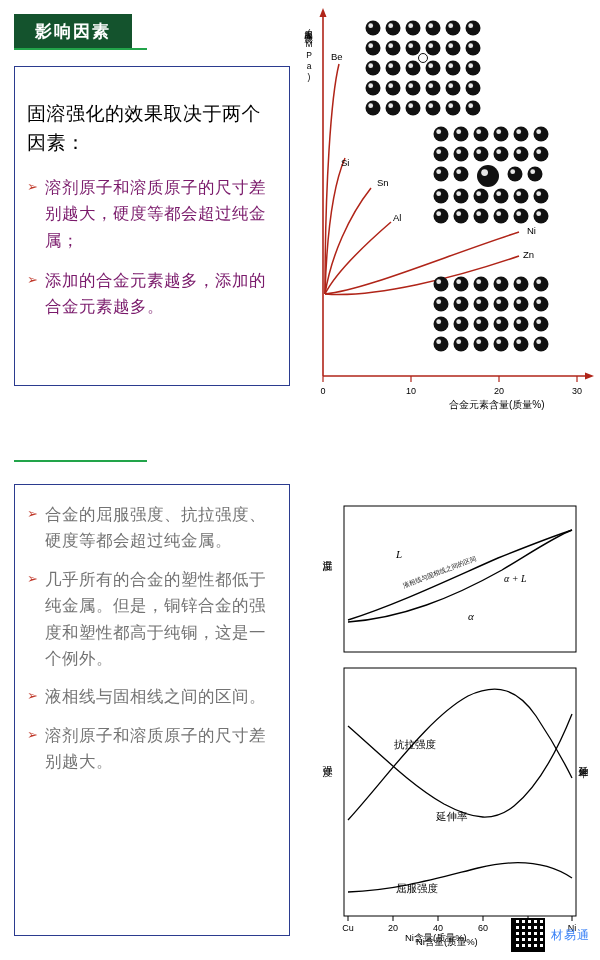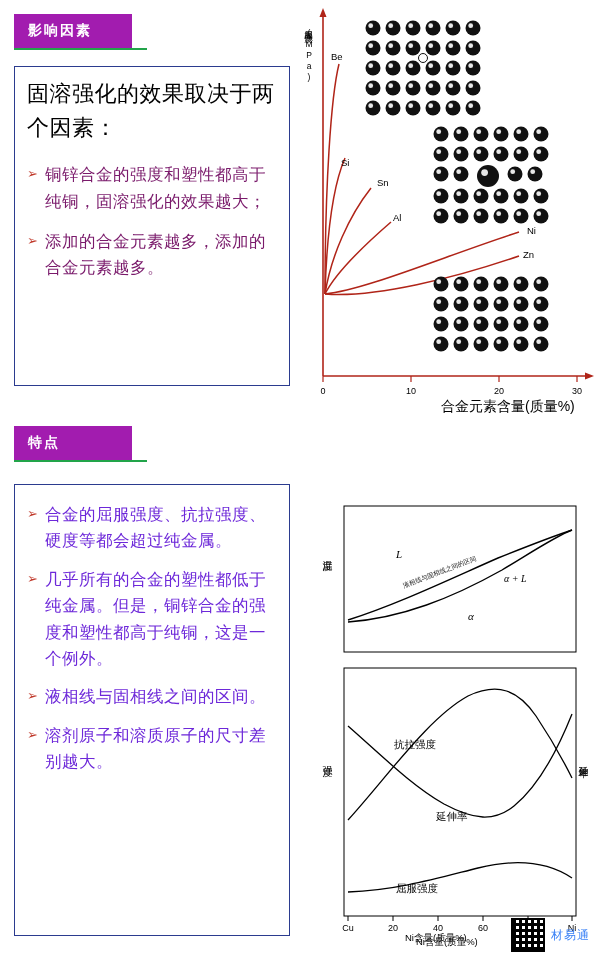--- a/index.html
+++ b/index.html
@@ -12,67 +12,69 @@
   #page {
     position: relative;
     width: 600px; height: 960px;
     overflow: hidden;
     background: #ffffff;
   }
 
   
   .sec-head {
     position: absolute;
-    background: #a21caf;
+    background: #14532d;
     color: #ffffff;
-    font-size: 14px;
+    font-size: 17px;
     font-weight: bold;
     letter-spacing: 2px;
     display: flex;
     align-items: center;
+    justify-content: center;
     padding: 0 14px;
   }
   .sec-head-underline {
     position: absolute;
     border-bottom: 2px solid #22a44a;
   }
 
   
   .textbox {
     position: absolute;
     border: 1px solid #2b3b8f;
     background: #ffffff;
     padding: 10px 12px 8px 12px;
   }
   .plain-line {
     color: #000000;
-    font-size: 22px;
+    font-size: 19px;
     line-height: 1.55;
     letter-spacing: 0.5px;
+    margin-top: 22px;
   }
   .bullet-row {
     display: flex;
     align-items: flex-start;
     margin-top: 9px;
   }
   .bullet-mark {
     color: #c0392b;
     font-size: 13px;
     line-height: 1.55;
     flex: 0 0 auto;
     margin-right: 7px;
     margin-top: 3px;
   }
   .bullet-text {
     color: #7a1a6b;
     font-size: 16.5px;
     line-height: 1.6;
     letter-spacing: 0.5px;
   }
-  #box2 .bullet-text { color: #6d28d9; }
+  #box2 .bullet-text { color: #737373; }
 
   
   .figure {
     position: absolute;
     background: #ffffff;
     border: 1px solid #cccccc;
   }
   .fig-label {
     position: absolute;
     font-size: 9px;
@@ -123,21 +125,21 @@
   <div class="sec-head" style="left:14px; top:14px; width:118px; height:34px;">
     <span>影响因素</span>
   </div>
   <div class="sec-head-underline" style="left:14px; top:48px; width:133px; height:1px;"></div>
 
   <div class="textbox" id="box1" style="left:14px; top:66px; width:276px; height:320px;">
     <div class="plain-line">固溶强化的效果取决于两个因素：</div>
 
     <div class="bullet-row" style="margin-top:16px;">
       <span class="bullet-mark">➢</span>
-      <span class="bullet-text">铜锌合金的强度和塑性都高于纯铜，固溶强化的效果越大；</span>
+      <span class="bullet-text">溶剂原子和溶质原子的尺寸差别越大，硬度等都会超过纯金属；</span>
     </div>
     <div class="bullet-row" style="margin-top:14px;">
       <span class="bullet-mark">➢</span>
       <span class="bullet-text">添加的合金元素越多，添加的合金元素越多。</span>
     </div>
   </div>
 
   <div id="chart1" class="figure">
     <svg width="290" height="400" viewBox="0 0 290 400">
       <defs>
@@ -280,26 +282,23 @@
           <use href="#atomS" x="8" y="68"></use>
             <use href="#atomS" x="28" y="68"></use>
             <use href="#atomS" x="48" y="68"></use>
             <use href="#atomS" x="68" y="68"></use>
             <use href="#atomS" x="88" y="68"></use>
             <use href="#atomS" x="108" y="68"></use>
         </g>
       </g>
     </svg>
     <div class="fig-label vert" style="left:-2px; top:18px; font-size:8.5px;">屈服强度(MPa)</div>
-    <div class="fig-label" style="left:136px; top:392px; font-size:14px;">合金元素含量(质量%)</div>
-  </div>
-
-  <div class="sec-head" style="left:14px; top:426px; width:118px; height:34px;">
-    <span>特点</span>
-  </div>
+    <div class="fig-label" style="left:144px; top:392px; font-size:10px;">合金元素含量(质量%)</div>
+  </div>
+
   <div class="sec-head-underline" style="left:14px; top:460px; width:133px; height:1px;"></div>
 
   <div class="textbox" id="box2" style="left:14px; top:484px; width:276px; height:452px; padding-top:14px;">
     <div class="bullet-row" style="margin-top:2px;">
       <span class="bullet-mark">➢</span>
       <span class="bullet-text">合金的屈服强度、抗拉强度、硬度等都会超过纯金属。</span>
     </div>
     <div class="bullet-row" style="margin-top:12px;">
       <span class="bullet-mark">➢</span>
       <span class="bullet-text">几乎所有的合金的塑性都低于纯金属。但是，铜锌合金的强度和塑性都高于纯铜，这是一个例外。</span>

